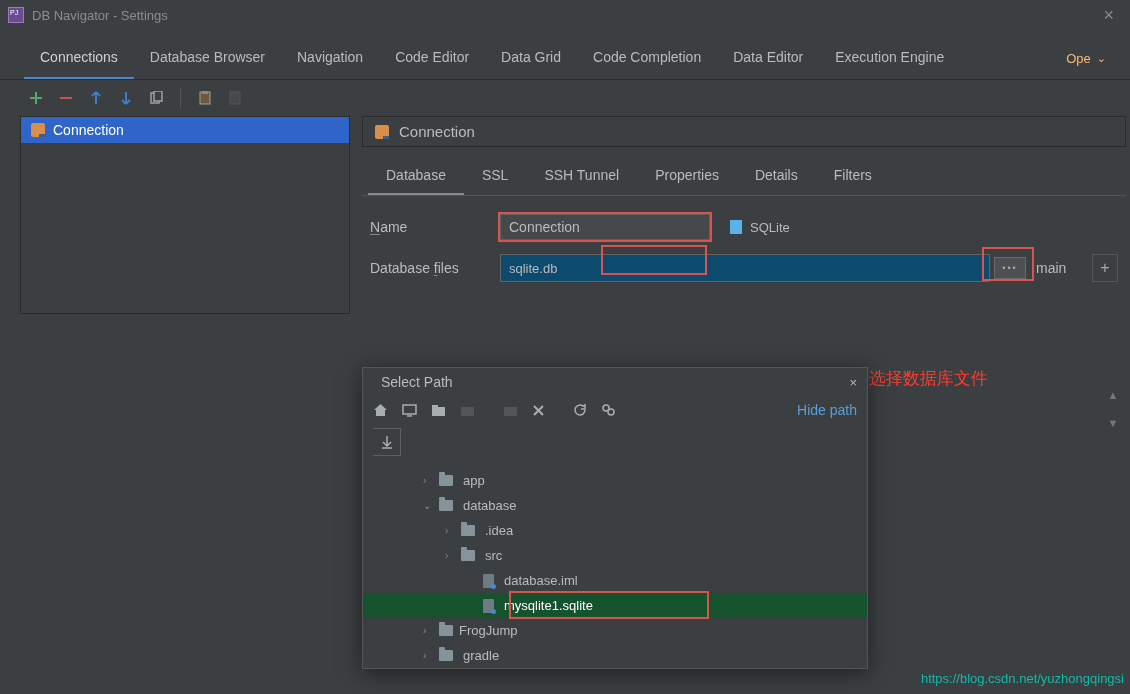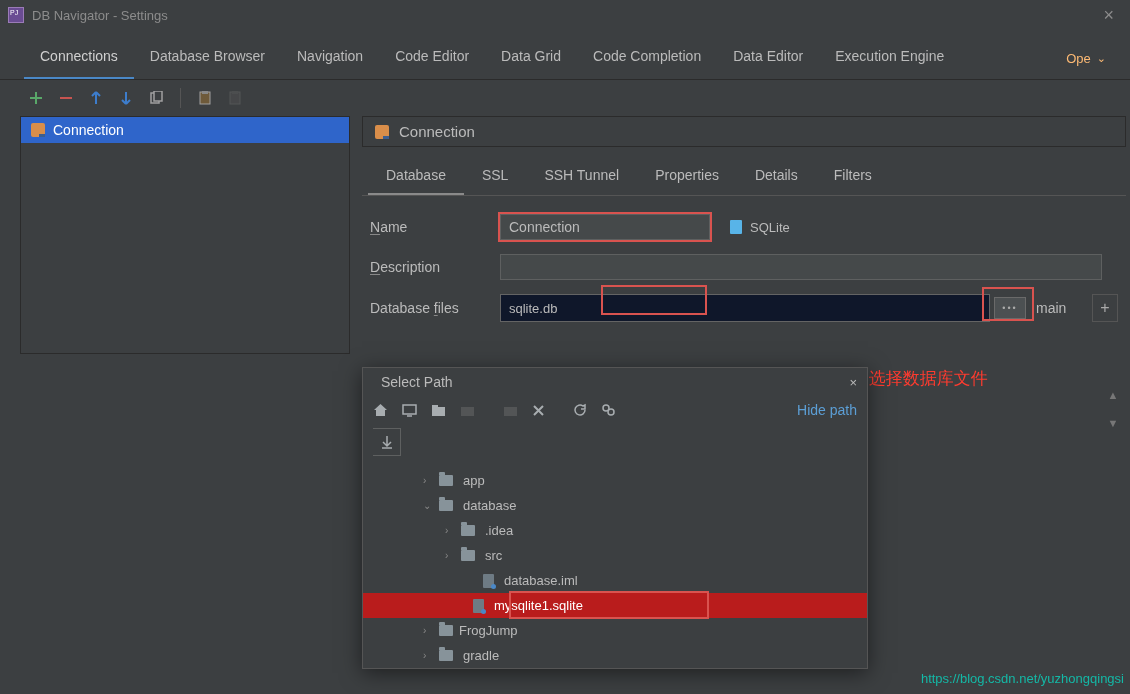--- a/index.html
+++ b/index.html
@@ -2,21 +2,21 @@
 <html><head>
 <meta charset="utf-8">
 <style>
 * { box-sizing: border-box; margin: 0; padding: 0; font-family: "Segoe UI", Arial, sans-serif; }
 body { background: #3c3f41; color: #bbbbbb; width: 1130px; height: 694px; overflow: hidden; position: relative; font-size: 13px; }
 .titlebar { height: 30px; display: flex; align-items: center; padding: 0 8px; background: #3c3f41; }
 .titlebar .app-icon { width: 16px; height: 16px; background: #6a4c93; border: 1px solid #9b7bb8; margin-right: 8px; position: relative; }
 .titlebar .app-icon::after { content: "PJ"; position: absolute; font-size: 7px; color: #fff; left: 1px; top: 1px; }
 .titlebar .title { color: #8c8c8c; font-size: 13px; }
 .titlebar .close { margin-left: auto; color: #8c8c8c; font-size: 18px; cursor: pointer; padding: 0 8px; }
-.tabbar { display: flex; height: 42px; padding: 0 24px; gap: 0; border-bottom: 1px solid #2b2b2b; margin-top: 8px; }
+.tabbar { display: flex; align-items: center; height: 42px; padding: 0 24px; gap: 0; border-bottom: 1px solid #2b2b2b; margin-top: 8px; }
 .tabbar .tab { padding: 10px 16px 12px; color: #bbbbbb; cursor: pointer; font-size: 14px; border-bottom: 2px solid transparent; }
 .tabbar .tab.active { border-bottom: 2px solid #4a88c7; color: #d0d0d0; }
 .tabbar .overflow { margin-left: auto; display: flex; align-items: center; gap: 6px; color: #fdba74; cursor: pointer; }
 .tabbar .chev { font-size: 11px; }
 .toolbar { display: flex; align-items: center; height: 36px; padding: 4px 28px; gap: 14px; }
 .toolbar .ico { width: 16px; height: 16px; display: flex; align-items: center; justify-content: center; cursor: pointer; }
 .toolbar .divider { width: 1px; height: 20px; background: #555; margin: 0 2px; }
 .main { display: flex; padding: 0 2px; }
 .sidebar { width: 330px; border: 1px solid #2b2b2b; margin-left: 18px; }
 .sidebar-item { background: #2f65ca; color: #fff; padding: 5px 10px; display: flex; align-items: center; gap: 8px; font-size: 14px; }
@@ -27,41 +27,41 @@
 .subtabs { display: flex; gap: 0; border-bottom: 1px solid #555; margin-top: 14px; padding-left: 6px; }
 .subtabs .stab { padding: 6px 18px 10px; color: #bbbbbb; cursor: pointer; font-size: 14px; border-bottom: 2px solid transparent; }
 .subtabs .stab.active { border-bottom: 2px solid #8a8a8a; }
 .form { padding: 18px 8px; }
 .row { display: flex; align-items: center; margin-bottom: 14px; }
 .row .label { width: 130px; color: #bbbbbb; font-size: 14px; }
 .row .underline { text-decoration: underline; text-decoration-color: #888; text-underline-offset: 2px; }
 .input { background: #45494a; border: 1px solid #5e6060; color: #bbbbbb; padding: 4px 8px; font-size: 14px; height: 26px; }
 .name-input { width: 210px; outline: 2px solid #d9534f; outline-offset: 0; }
 .db-row { display: flex; align-items: center; }
-.db-input { flex: 1; background: #0f172a; border: 1px solid #646464; padding: 12px 8px; display: flex; align-items: center; height: 28px; position: relative; text-align: right; }
+.db-input { flex: 1; background: #0c4a6e; border: 1px solid #646464; padding: 12px 8px; display: flex; align-items: center; height: 28px; position: relative; text-align: right; }
 .red-box { border: 2px solid #d9534f; position: absolute; }
 .hl-blank { width: 106px; height: 30px; }
 .browse-btn { width: 32px; height: 22px; background: #4c5052; border: 1px solid #6a6a6a; display: flex; align-items: center; justify-content: center; margin-left: 4px; cursor: pointer; letter-spacing: 2px; font-size: 9px; color: #aaa; }
 .main-label { margin-left: 10px; width: 50px; font-size: 14px; }
 .add-btn { width: 26px; height: 28px; border: 1px solid #555; display: flex; align-items: center; justify-content: center; margin-left: 6px; cursor: pointer; font-size: 16px; color: #aaa; }
 .sqlite-badge { display: flex; align-items: center; gap: 8px; margin-left: 20px; }
 .sqlite-icon { width: 12px; height: 14px; background: #58b4e8; border-radius: 1px; }
 .annotation { color: #ff3b2f; font-size: 17px; position: absolute; left: 592px; top: 366px; line-height: 1.5; font-family: "Microsoft YaHei", sans-serif; }
 .dialog { position: absolute; left: 362px; top: 367px; width: 506px; background: #3c3f41; border: 1px solid #555; box-shadow: 0 4px 20px rgba(0,0,0,0.5); }
 .dialog-title { display: flex; align-items: center; padding: 6px 10px; gap: 8px; }
 .dialog-title .dclose { margin-left: auto; cursor: pointer; }
 .dialog-toolbar { display: flex; align-items: center; padding: 6px 10px; gap: 14px; }
 .dialog-toolbar .spacer { flex: 1; }
 .dialog-toolbar .link { color: #5c9fd6; cursor: pointer; font-size: 14px; }
 .path-row { display: flex; padding: 4px 10px 10px; gap: 0; }
 .path-input { flex: 1; background: #45494a; border: 1px solid #5e6060; color: #bbbbbb; padding: 4px 8px; font-size: 14px; height: 28px; }
 .dl-btn { width: 28px; height: 28px; border: 1px solid #5e6060; border-left: none; display: flex; align-items: center; justify-content: center; cursor: pointer; }
 .tree { padding: 2px 0 0 10px; max-height: 210px; overflow: hidden; }
 .tree-row { display: flex; align-items: center; height: 25px; padding-left: 0; gap: 6px; cursor: pointer; }
-.tree-row.selected { background: #b91c1c; color: #fff; margin-left: -10px; margin-right: -2px; }
+.tree-row.selected { background: #14532d; color: #fff; margin-left: -10px; padding-left: 10px; margin-right: -2px; }
 .tree-row .indent { display: inline-block; }
 .arrow { width: 10px; color: #888; font-size: 10px; }
 .folder-icon { width: 14px; height: 11px; background: #87939a; border-radius: 1px; position: relative; }
 .folder-icon::before { content: ""; position: absolute; width: 6px; height: 3px; background: #87939a; top: -3px; left: 0; border-radius: 1px 1px 0 0; }
 .file-icon { width: 11px; height: 14px; background: #6e7b84; border-radius: 1px; position: relative; }
 .file-icon::after { content: ""; position: absolute; width: 5px; height: 5px; background: #4a88c7; bottom: -1px; right: -2px; border-radius: 50%; }
 .watermark { position: absolute; right: 6px; bottom: 8px; color: #14b8a6; font-size: 13px; }
 .desc-input { width: 602px; }
 .side-btns { position: absolute; right: 4px; top: 382px; display: flex; flex-direction: column; gap: 2px; }
 .side-btns .sb { width: 26px; height: 26px; display: flex; align-items: center; justify-content: center; color: #777; cursor: pointer; font-size: 11px; }
@@ -159,24 +159,20 @@
     <div class="form">
       <div class="row">
         <div class="label"><span class="underline">N</span><span>ame</span></div>
         <input class="input name-input" value="Connection" style="">
         <div class="sqlite-badge">
           <div class="sqlite-icon"></div>
           <span>SQLite</span>
         </div>
       </div>
 
-      <div class="row">
-        <div class="label"><span class="underline">D</span>escription</div>
-        <input class="input desc-input" value="" style="">
-      </div>
 
       <div class="row" style="position:relative;">
         <div class="label">Database <span class="underline">f</span>iles</div>
         <div class="db-row" style="flex:1; position:relative;">
           <div class="db-input">
             <span>sqlite.db</span>
             <div class="red-box hl-blank" style="left:100px; top:-10px;"></div>
           </div>
           <div style="position:relative;">
             <div class="browse-btn">•••</div>

